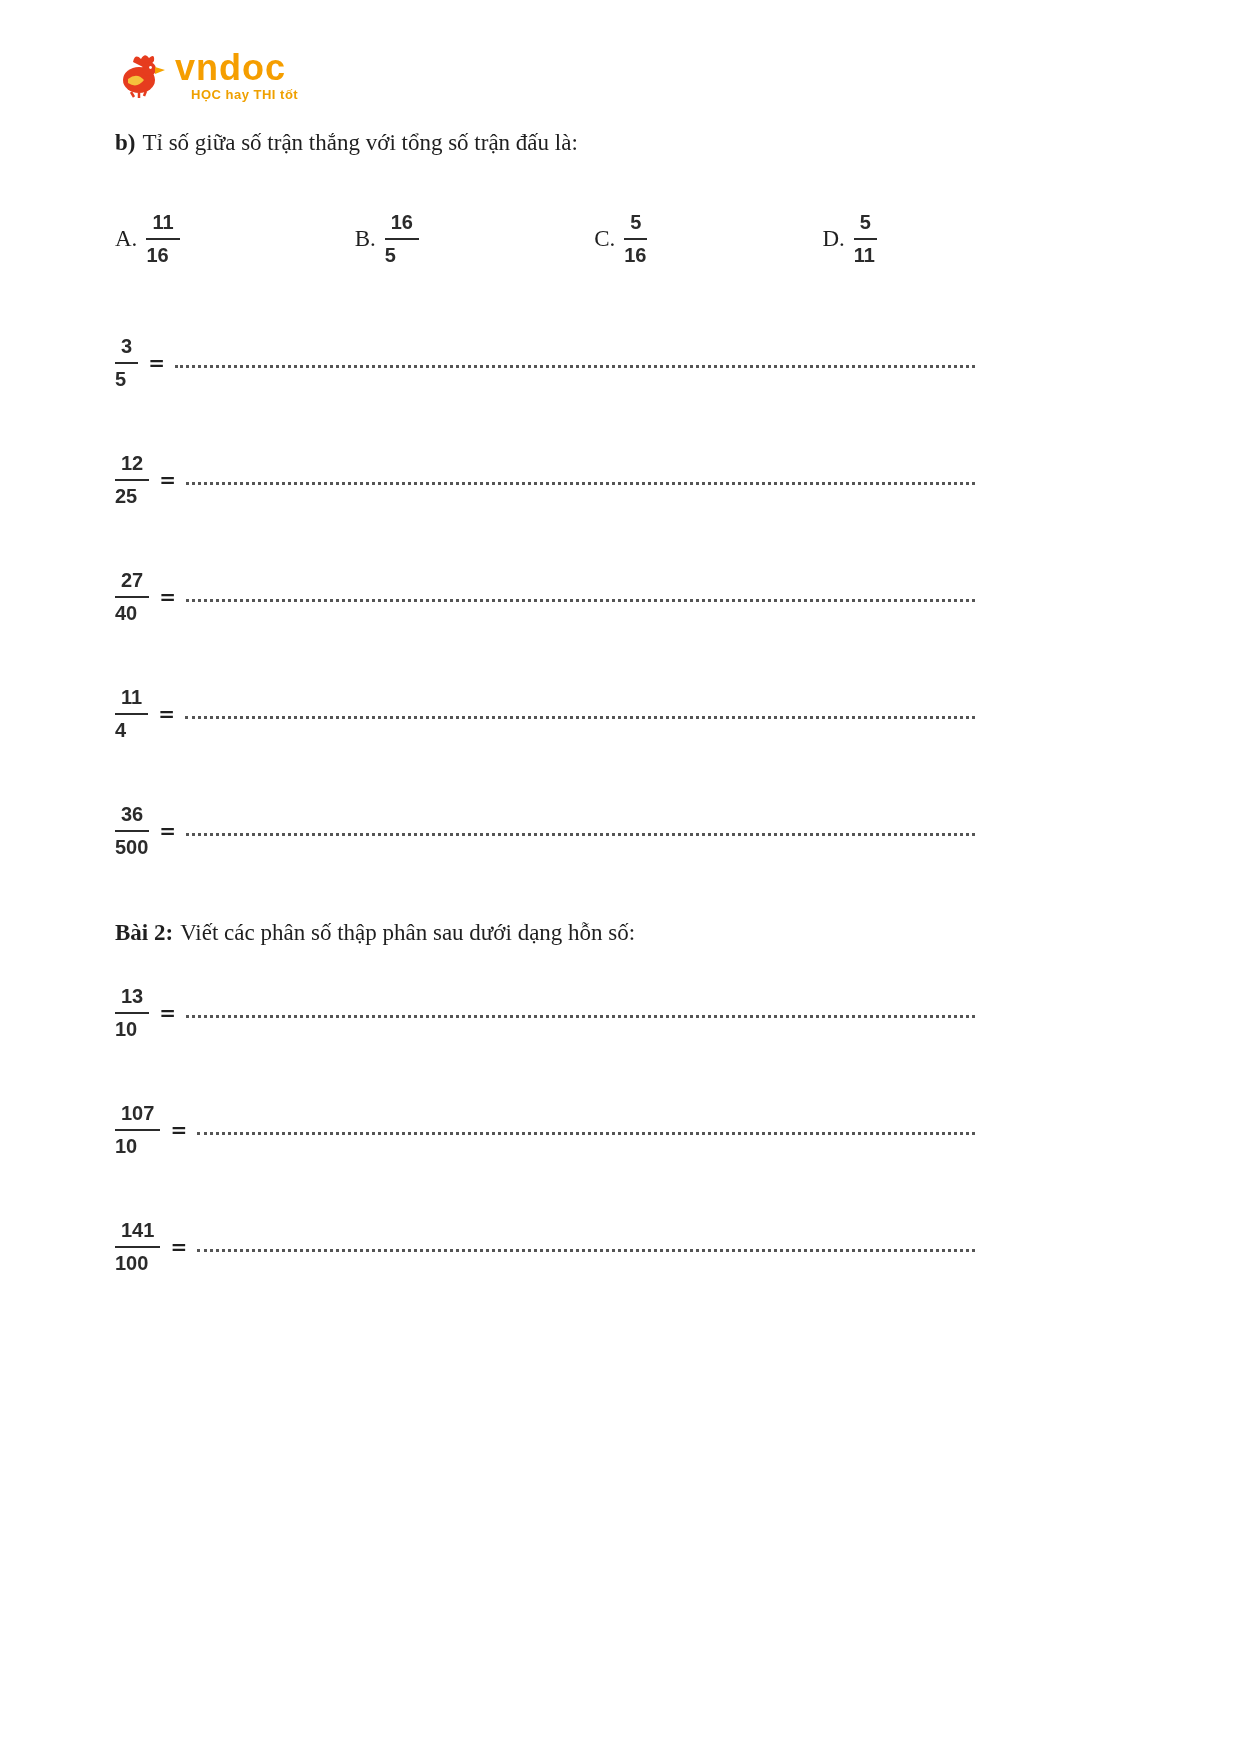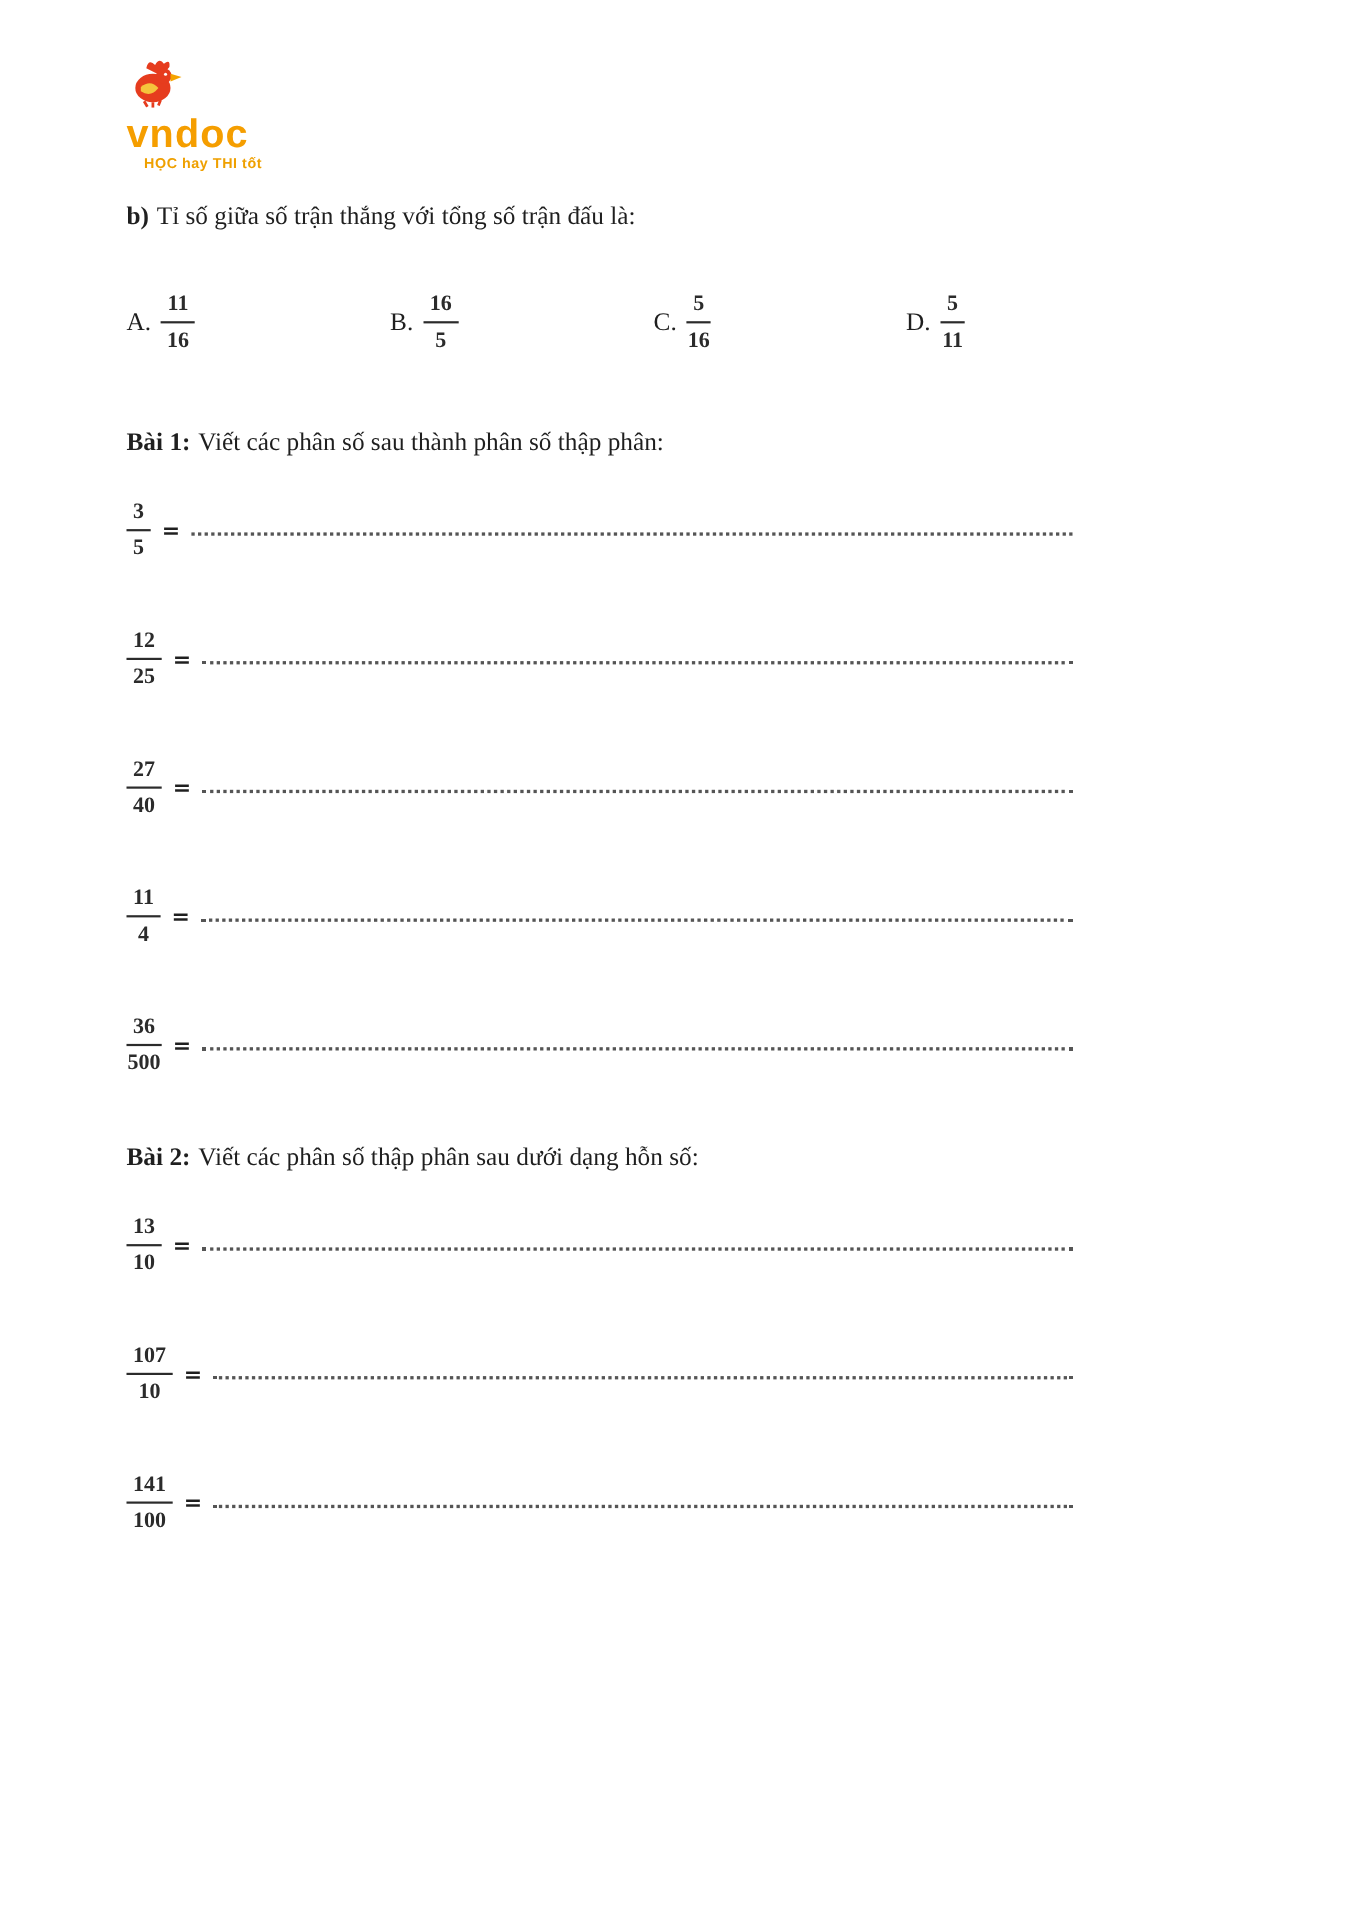--- a/index.html
+++ b/index.html
@@ -5,39 +5,39 @@
 <style>
   * { margin:0; padding:0; box-sizing:border-box; }
   html,body { background:#e9e9e9; }
   .page {
     width:1240px; height:1755px; margin:0 auto; background:#ffffff;
     position:relative; font-family:"Liberation Serif", serif; color:#1f1f1f;
   }
   .content { padding:50px 265px 0 115px; }
 
   
-  .logo { display:flex; align-items:flex-start; gap:6px; margin-bottom:26px;flex-direction:column; }
+  .logo { display:flex; align-items:flex-start; gap:6px; margin-bottom:26px; }
   .logo-icon { width:54px; height:48px; flex:0 0 auto; }
   .logo-text { display:flex; flex-direction:column; line-height:1; }
   .brand { font-family:"Liberation Sans", sans-serif; font-weight:bold;
            font-size:36px; color:#F59E00; letter-spacing:1px; }
   .tagline { font-family:"Liberation Sans", sans-serif; font-weight:bold;
              font-size:13px; color:#EFA000; margin-top:2px; letter-spacing:0.5px;margin-left:16px; }
 
   
   .q { font-size:23px; line-height:1.35; }
   .q b { margin-right:7px; }
   .mb-question { margin-bottom:48px; }
   .mb-section  { margin-bottom:36px; }
   .mb-heading  { margin-bottom:34px; }
   .mt-bai2     { margin-top:52px; }
 
   
-  .frac { display:inline-flex; flex-direction:column; align-items:center;
-          font-family:Liberation Serif, serif; font-size:20px; font-weight:600;
+  .frac { display:inline-flex; flex-direction:column; 
+          font-family:Liberation Sans, sans-serif; font-size:20px; font-weight:600;
           color:#2b2b2b; line-height:1.25; }
   .frac .num { border-bottom:2px solid #2b2b2b; padding:0 6px 3px; }
   .frac .den { padding-top:3px; }
 
   
   .options { display:flex; justify-content:space-between; width:762px;
              margin:52px 0 64px 0; align-items:center; }
   .option { display:flex; align-items:center; gap:9px; }
   .opt-label { font-size:23px; }
 
@@ -103,23 +103,20 @@
       <div class="option">
         <span class="opt-label">D.</span>
         <span class="frac">
           <span class="num">5</span>
           <span class="den">11</span>
         </span>
       </div>
     </div>
 
 
-    <p class="q mb-heading">
-      <b>Bài 1:</b><span>Viết các phân số sau thành phân số thập phân:</span>
-    </p>
 
     <div class="arow">
       <span class="frac">
         <span class="num">3</span>
         <span class="den">5</span>
       </span>
       <span class="eq">=</span>
       <span class="dotline"></span>
     </div>
 

